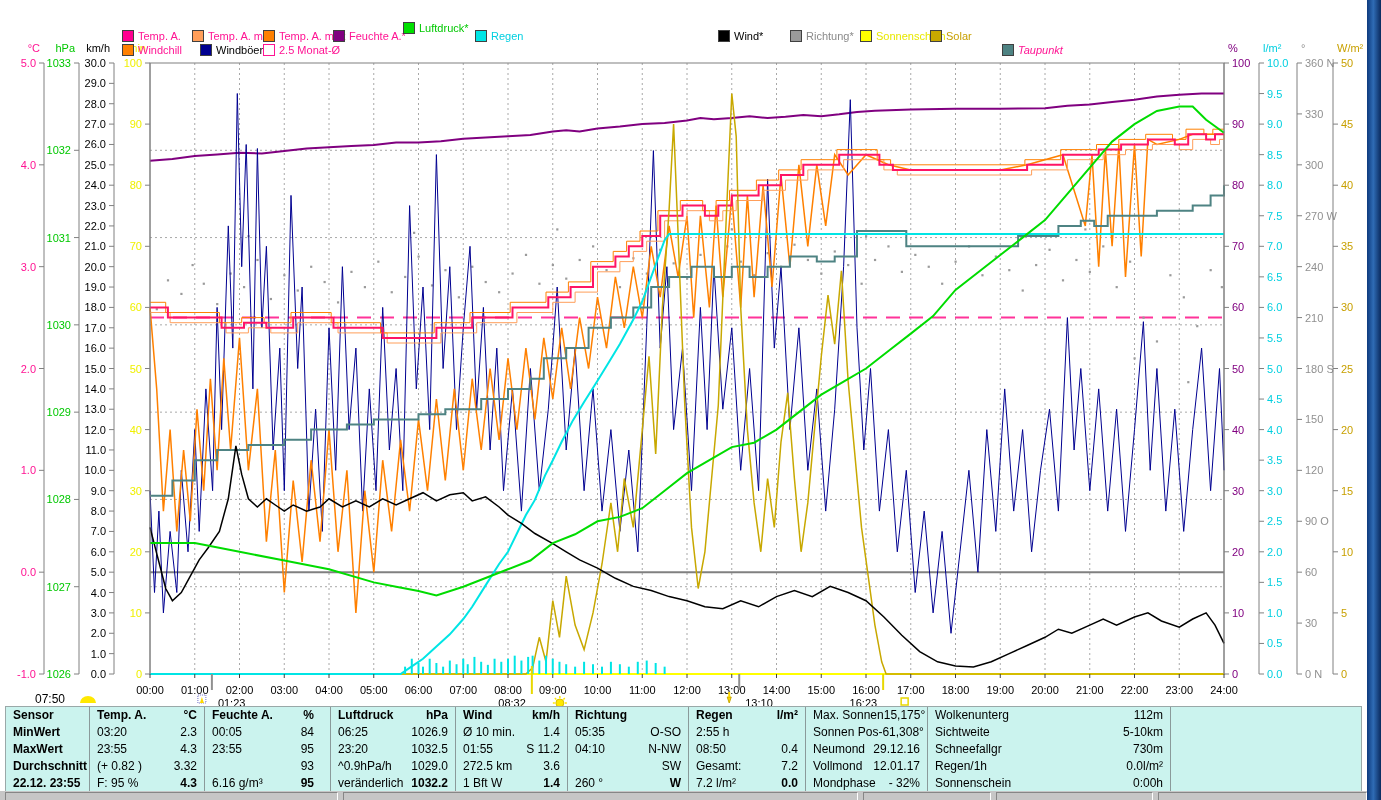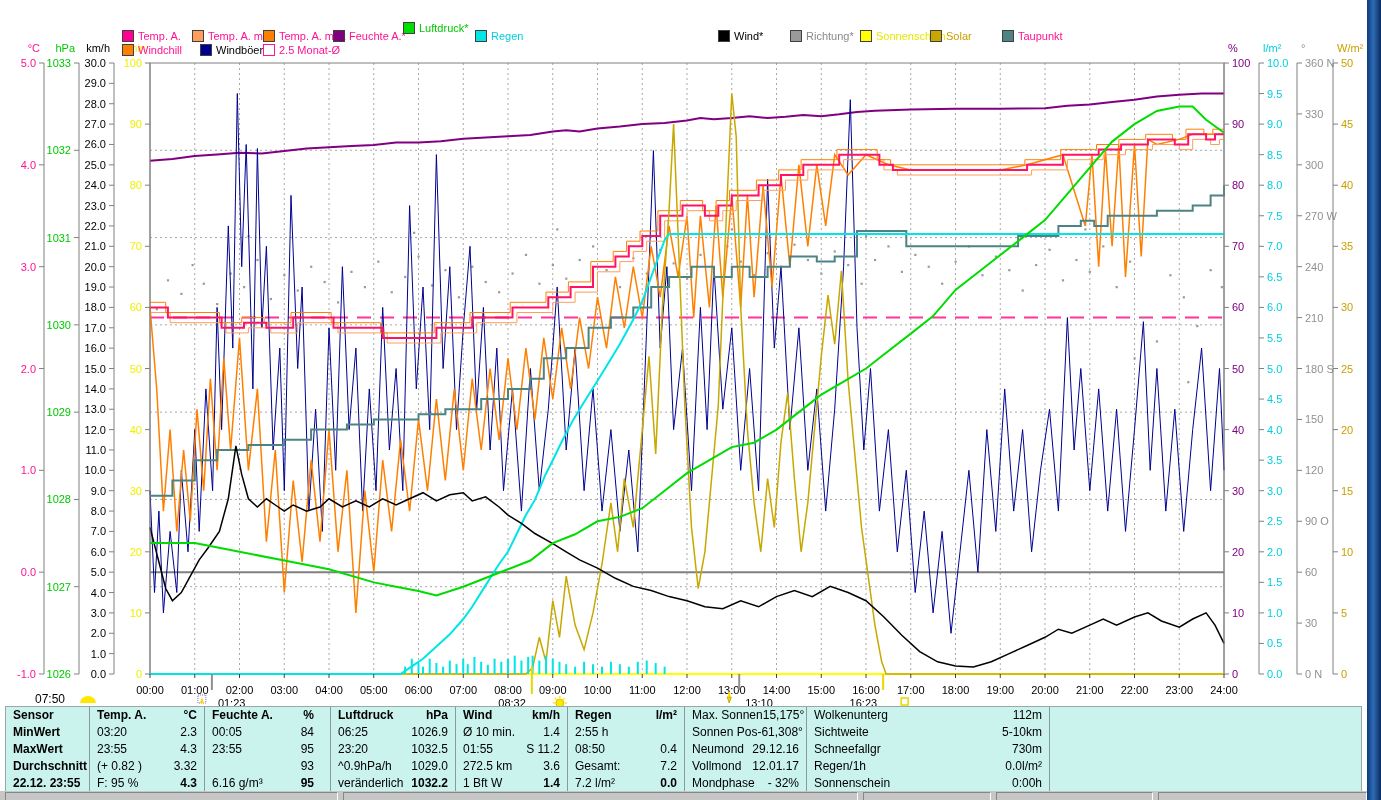--- a/index.html
+++ b/index.html
@@ -588,21 +588,21 @@
         <span>Richtung*</span>
       </div>
       <div class="lg-item" style="left: 860px; top: 30px; color: rgb(232, 232, 0);">
         <span class="lg-sw" style="background: rgb(255, 255, 0);"></span>
         <span>Sonnenschein</span>
       </div>
       <div class="lg-item" style="left: 930px; top: 30px; color: rgb(200, 160, 0);">
         <span class="lg-sw" style="background: rgb(200, 168, 0);"></span>
         <span>Solar</span>
       </div>
-      <div class="lg-item" style="left: 1002px; top: 30px; color: rgb(255, 20, 147);">
+      <div class="lg-item" style="left: 1002px; top: 44px; color: rgb(255, 20, 147); font-style: italic;">
         <span class="lg-sw" style="background: rgb(78, 131, 131);"></span>
         <span>Taupunkt</span>
       </div>
       <div class="lg-item" style="left: 122px; top: 44px; color: rgb(255, 20, 147);">
         <span class="lg-sw" style="background: rgb(255, 128, 0);"></span>
         <span>Windchill</span>
       </div>
       <div class="lg-item" style="left: 192px; top: 44px; color: rgb(0, 0, 0); padding-left: 8px;">
         <span class="lg-sw" style="background: rgb(0, 0, 144);"></span>
         <span>Windböen</span>
@@ -714,20 +714,42 @@
           <span>01:55</span>
           <span>S 11.2</span>
         </div>
         <div class="tline">
           <span>272.5 km</span>
           <span>3.6</span>
         </div>
         <div class="tline">
           <span>1 Bft W</span>
           <span class="b">1.4</span>
+        </div>
+      </div>
+      <div class="tcol" style="width: 121px;">
+        <div class="tline">
+          <span class="b">Richtung</span>
+          <span class="b"></span>
+        </div>
+        <div class="tline">
+          <span>05:35</span>
+          <span>O-SO</span>
+        </div>
+        <div class="tline">
+          <span>04:10</span>
+          <span>N-NW</span>
+        </div>
+        <div class="tline">
+          <span></span>
+          <span>SW</span>
+        </div>
+        <div class="tline">
+          <span>260 °</span>
+          <span class="b">W</span>
         </div>
       </div>
       <div class="tcol" style="width: 117px;">
         <div class="tline">
           <span class="b">Regen</span>
           <span class="b">l/m²</span>
         </div>
         <div class="tline">
           <span>2:55 h</span>
           <span></span>

